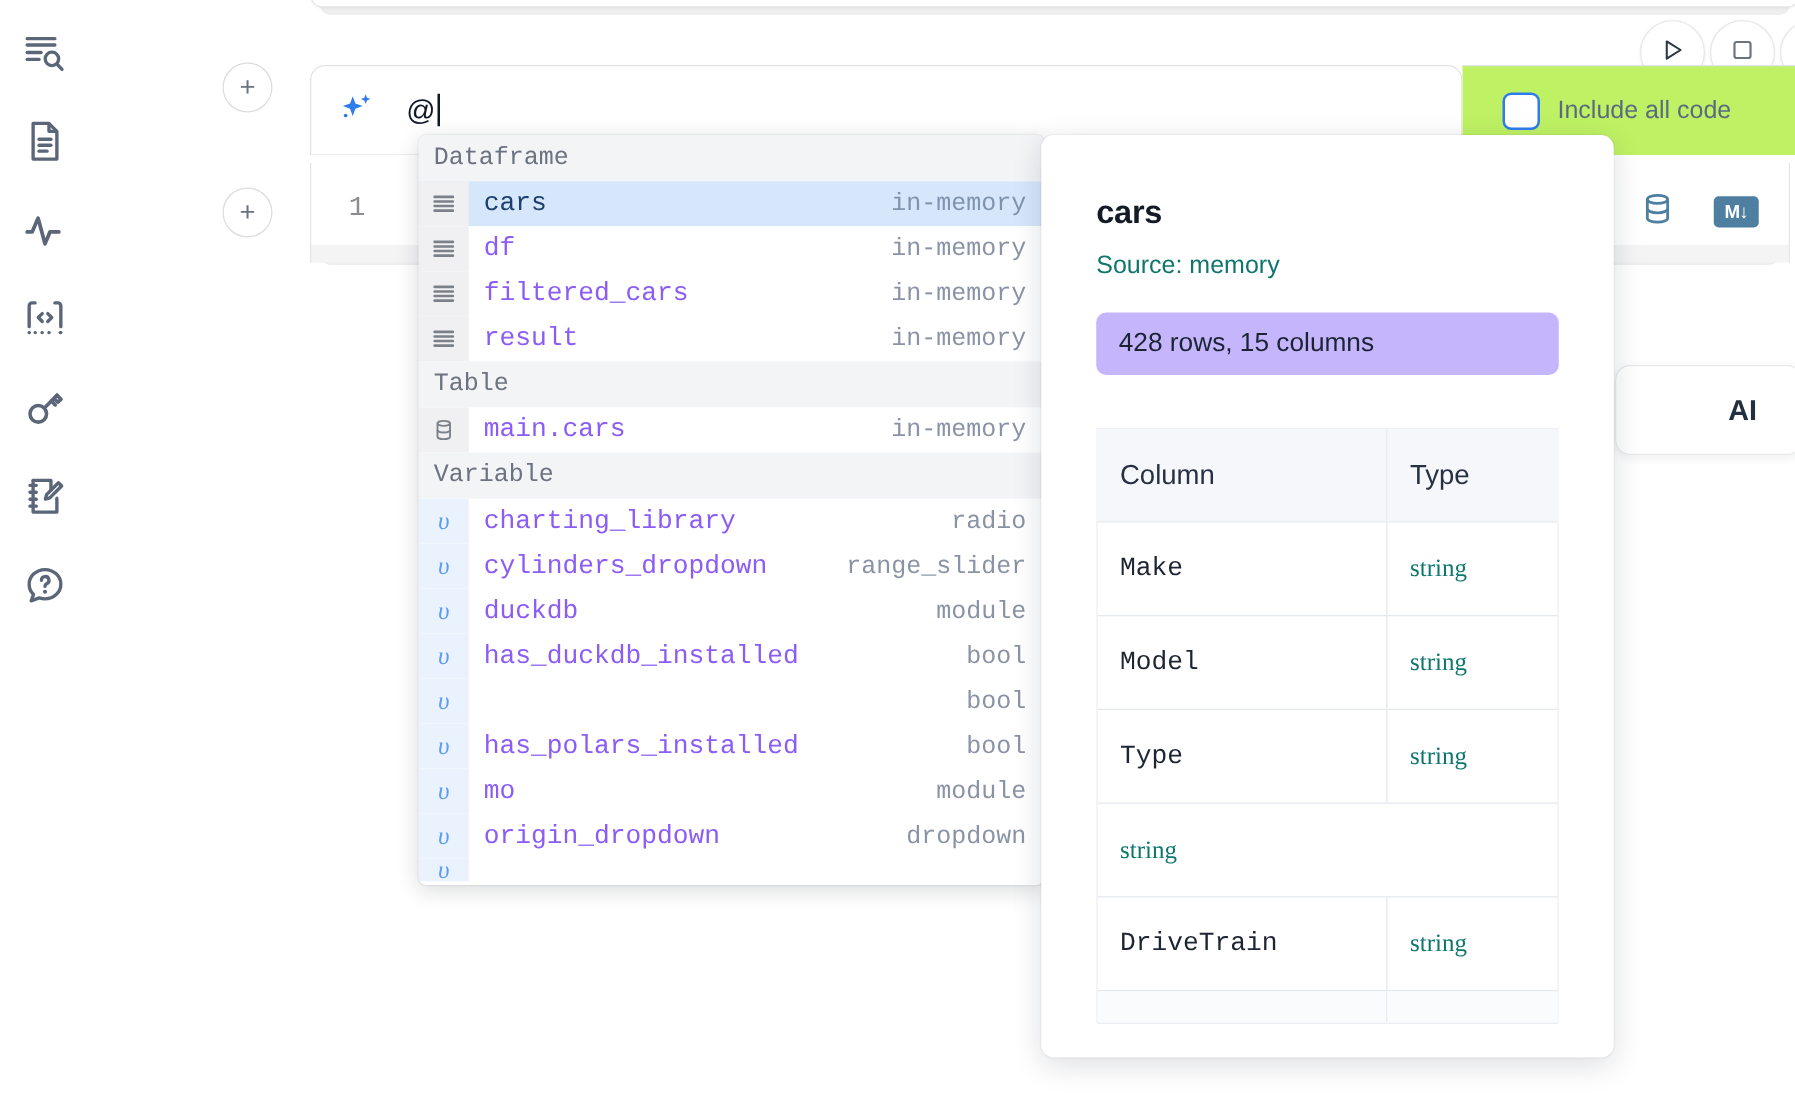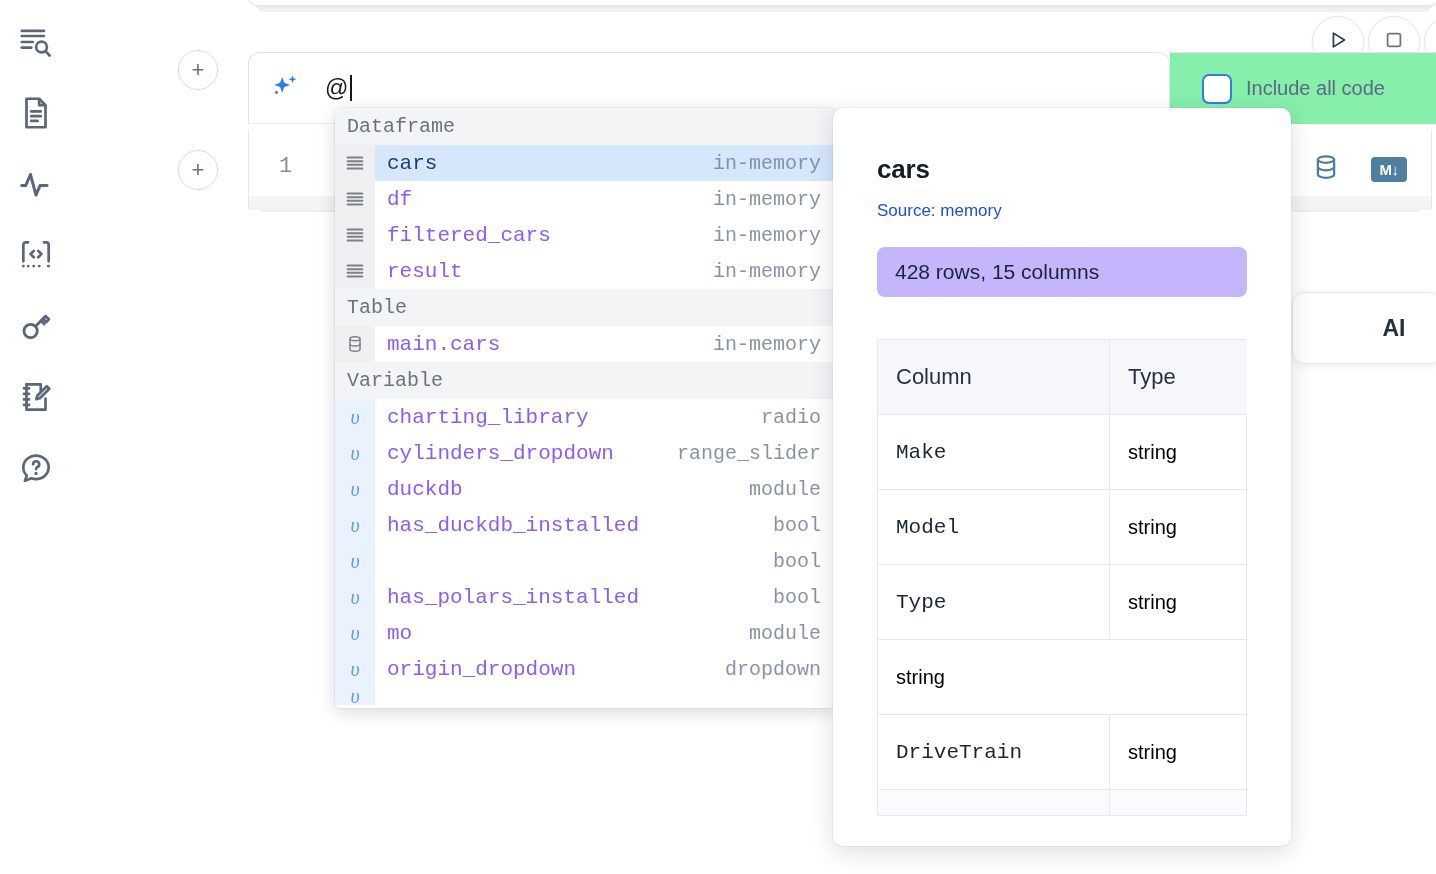--- a/index.html
+++ b/index.html
@@ -87,21 +87,21 @@
     width: 2px; height: 26px;
     background: #111827;
     margin-left: 1px;
     vertical-align: middle;
   }
 
   
   .ai-right {
     position: absolute; left: 1170px; top: 52px;
     width: 266px; height: 72px;
-    background: #86efac;
+    background: #bef264;
     border-top: 1px solid #e3e3e6;
     border-right: 0;
     display: flex; align-items: center;
     padding-left: 32px;
   }
   .chk {
     width: 30px; height: 30px;
     border: 2.5px solid #2f7ced;
     border-radius: 7px;
     background: #fff;
@@ -254,21 +254,21 @@
     box-shadow: 0 6px 24px rgba(16,24,40,.14), 0 0 0 1px rgba(16,24,40,.04);
     overflow: hidden;
     padding: 46px 44px 0 44px;
   }
   .d-title {
     font-size: 26px; font-weight: bold; color: #141a26;
     letter-spacing: -.2px;
   }
   .d-source {
     margin-top: 16px;
-    font-size: 17px; color: #1d4ed8;
+    font-size: 20px; color: #0f766e;
   }
   .d-badge {
     margin-top: 26px;
     height: 50px;
     background: #c4b5fd;
     border-radius: 8px;
     display: flex; align-items: center;
     padding-left: 18px;
     font-size: 21px; color: #1c2433;
   }
@@ -293,22 +293,22 @@
     display: flex; align-items: center;
     padding-left: 18px;
   }
   .c1 { width: 232px; flex: none; border-right: 1px solid #e4e8ef; }
   .c2 { width: 137px; flex: none; }
   .d-td.c1 {
     font-family: "Liberation Mono", monospace;
     font-size: 21px; color: #1d2533;
   }
   .d-td.c2 {
-    font-family: Liberation Sans, sans-serif;
-    font-size: 20px; color: #000000;
+    font-family: Liberation Serif, serif;
+    font-size: 20px; color: #0f766e;
   }
   .d-tr.partial { height: 26px; overflow: hidden; }
   .d-tr.partial .d-td { height: 26px; background: #fafbfc; }
 </style>
 </head>
 <body>
 
 <div id="root">
 
   <div class="sidebar">

